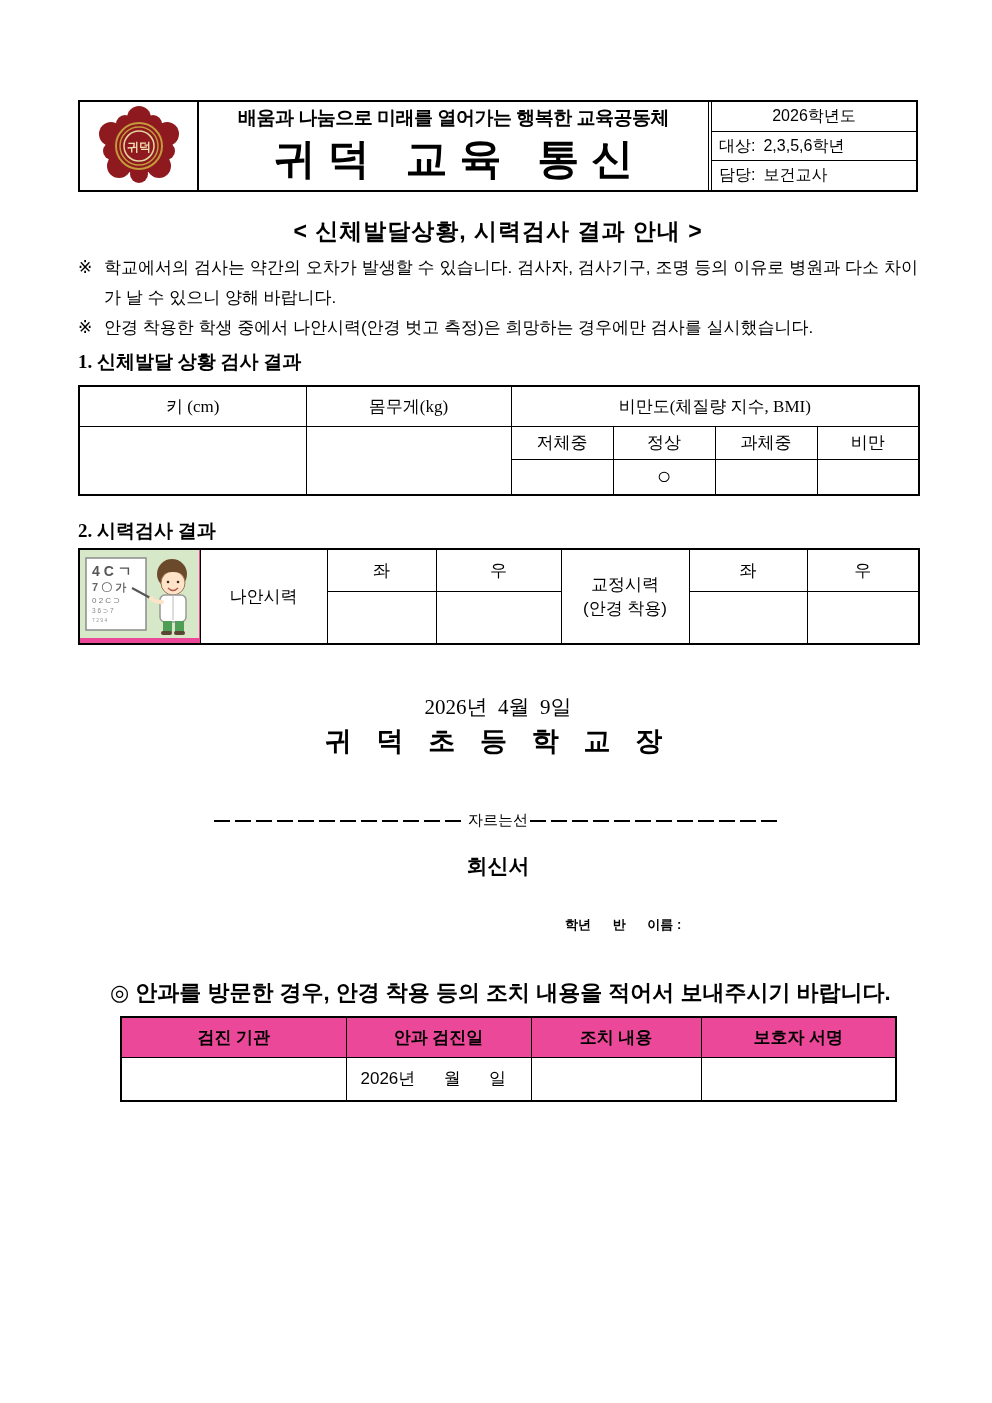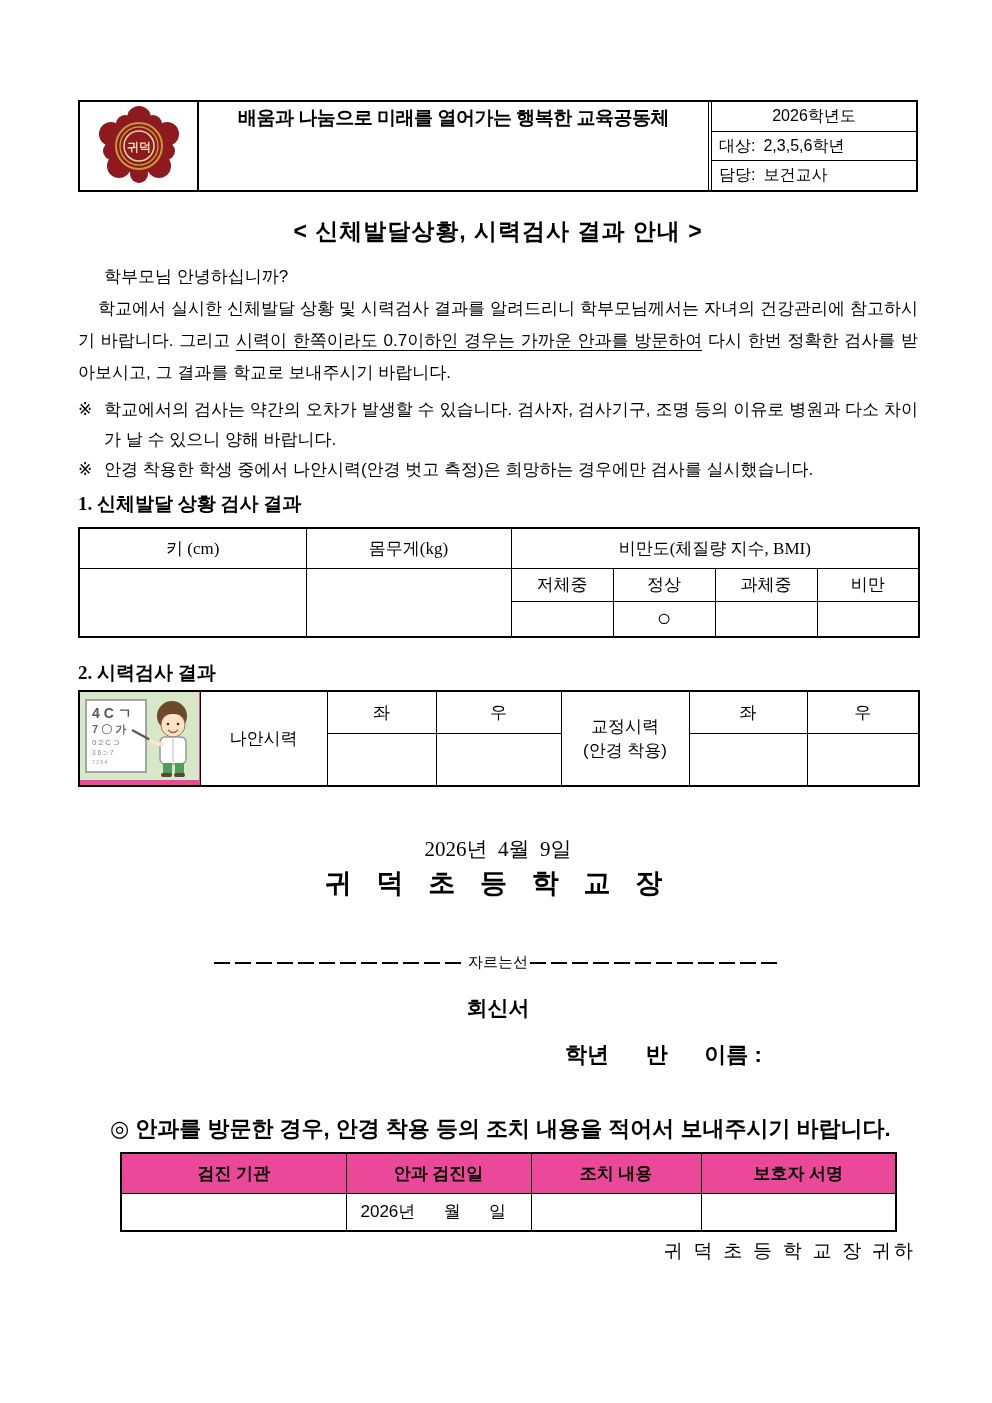--- a/index.html
+++ b/index.html
@@ -56,25 +56,25 @@
 
   
   .close-date { margin-top:48px; text-align:center; font-size:21px; font-family:"Liberation Serif","DejaVu Serif",serif; }
   .close-school { margin-top:2px; text-align:center; font-size:27px; font-weight:bold; letter-spacing:9px; font-family:"Liberation Serif","DejaVu Serif",serif; }
 
   
   .cutline { margin-top:52px; display:flex; align-items:center; justify-content:center; }
   .cutline .dash { height:2px; width:252px; background:repeating-linear-gradient(90deg,#000 0 16px,transparent 16px 21px); }
   .cutline .cut-label { font-size:15px; padding:0 2px; }
   .reply-title { margin-top:22px; text-align:center; font-size:21px; font-weight:bold; }
-  .reply-student { margin-top:18px; font-size:22px; font-weight:bold; padding-left:487px; }
+  .reply-student { margin-top:36px; font-size:13px; font-weight:bold; padding-left:487px; }
   .reply-instruction { margin-top:44px; font-size:22px; font-weight:bold; padding-left:32px; }
   .t3 { margin-top:8px; margin-left:42px; width:775px; border:2px solid #000; }
   .t3 .hrow td { height:40px; background:#ec4899; font-weight:bold; }
-  .t3 .drow td { height:38px; }
+  .t3 .drow td { height:44px; }
   .t3 .date-cell { text-align:left; padding-left:14px; }
   .addressee { margin-top:6px; text-align:right; font-size:19px; letter-spacing:3px; font-family:"Liberation Serif","DejaVu Serif",serif; padding-right:2px; }
 </style>
 </head>
 <body>
 
 <div class="page">
 
   <div class="header-table">
     <div class="logo-cell">
@@ -93,42 +93,39 @@
           <circle cx="48" cy="42" r="28"></circle>
         </g>
         <circle cx="48" cy="42" r="23" fill="none" stroke="#c49a3c" stroke-width="2"></circle>
         <circle cx="48" cy="42" r="19" fill="none" stroke="#c49a3c" stroke-width="1.5"></circle>
         <circle cx="48" cy="42" r="15" fill="none" stroke="#e8d6a0" stroke-width="1.5"></circle>
         <text x="48" y="47" text-anchor="middle" font-size="12" font-weight="bold" fill="#f0dfae">귀덕</text>
       </svg>
     </div>
     <div class="mid-cell">
       <div class="slogan">배움과 나눔으로 미래를 열어가는 행복한 교육공동체</div>
+      <div class="big-title">귀덕 교육 통신</div>
     </div>
     <div class="right-cell">
       <div class="right-row center">
         <span>2026학년도</span>
       </div>
       <div class="right-row">
         <span class="lbl">대상:</span>
         <span>2,3,5,6학년</span>
       </div>
       <div class="right-row">
         <span class="lbl">담당:</span>
         <span>보건교사</span>
       </div>
     </div>
   </div>
 
   <div class="notice-title">&lt; 신체발달상황, 시력검사 결과 안내 &gt;</div>
 
-  <div class="para-block">
-    <div class="greeting">학부모님 안녕하십니까?</div>
-    <div class="body-para"><span>학교에서 실시한 신체발달 상황 및 시력검사 결과를 알려드리니 학부모님께서는 자녀의 건강관리에 참고하시기 바랍니다. 그리고 </span><span class="uline">시력이 한쪽이라도 0.7이하인 경우는 가까운 안과를 방문하여</span><span> 다시 한번 정확한 검사를 받아보시고, 그 결과를 학교로 보내주시기 바랍니다.</span></div>
-  </div>
 
   <div class="notes">
     <div class="note">
       <span class="marker">※</span>
       <span>학교에서의 검사는 약간의 오차가 발생할 수 있습니다. 검사자, 검사기구, 조명 등의 이유로 병원과 다소 차이가 날 수 있으니 양해 바랍니다.</span>
     </div>
     <div class="note">
       <span class="marker">※</span>
       <span>안경 착용한 학생 중에서 나안시력(안경 벗고 측정)은 희망하는 경우에만 검사를 실시했습니다.</span>
     </div>
@@ -256,15 +253,14 @@
     </tr>
     <tr class="drow">
       <td></td>
       <td class="date-cell pre">2026년      월      일</td>
       <td></td>
       <td></td>
     </tr>
   </tbody>
     </table>
 
-  <div class="addressee">귀 덕 초 등 학 교 장 귀하</div>
 
 </div>
 
 </body></html>

